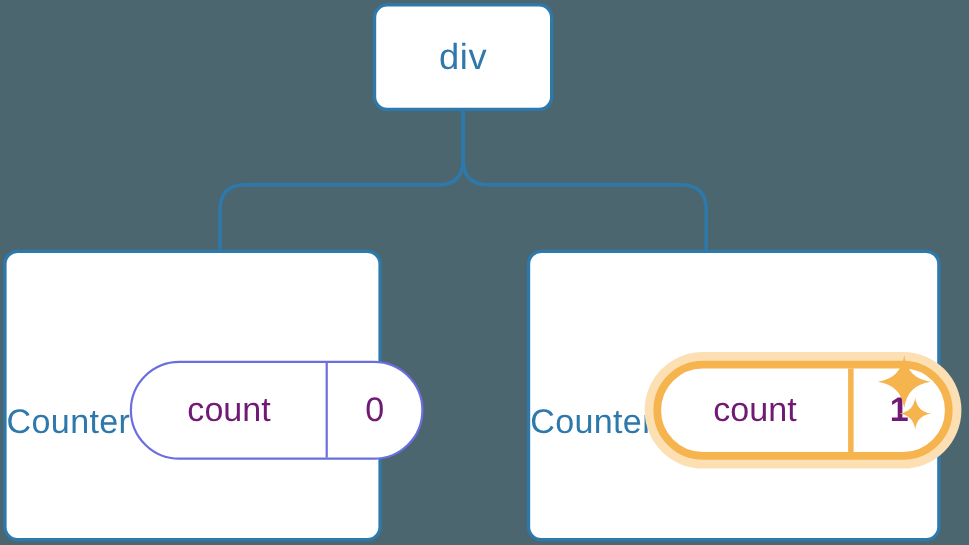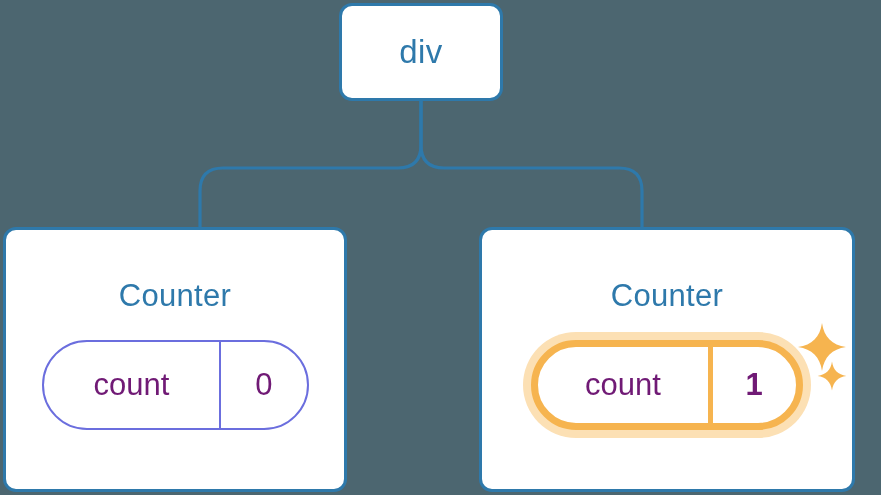--- a/index.html
+++ b/index.html
@@ -53,21 +53,21 @@
   }
 
   
   .card {
     position: absolute;
     box-sizing: border-box;
     background: #ffffff;
     border: 3px solid #2e79ab;
     border-radius: 13px;
     display: flex;
-    flex-direction: column;
+    flex-direction: row;
     align-items: center;
   }
   .card-left {
     left: 3px;
     top: 227px;
     width: 344px;
     height: 265px;
   }
   .card-right {
     left: 479px;

